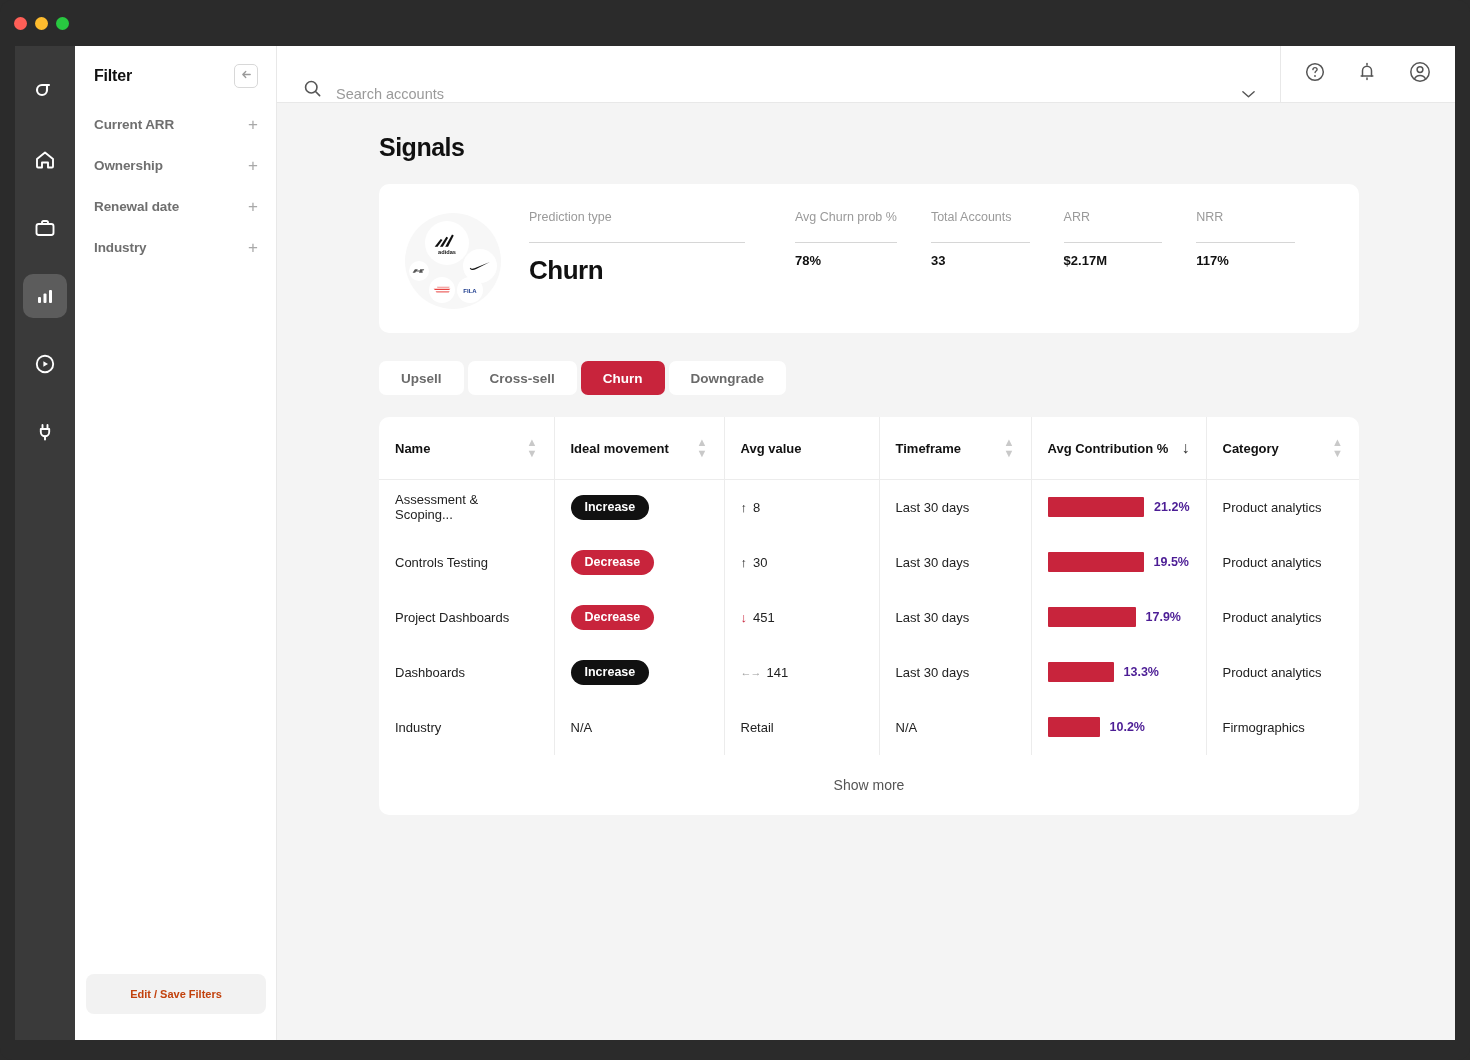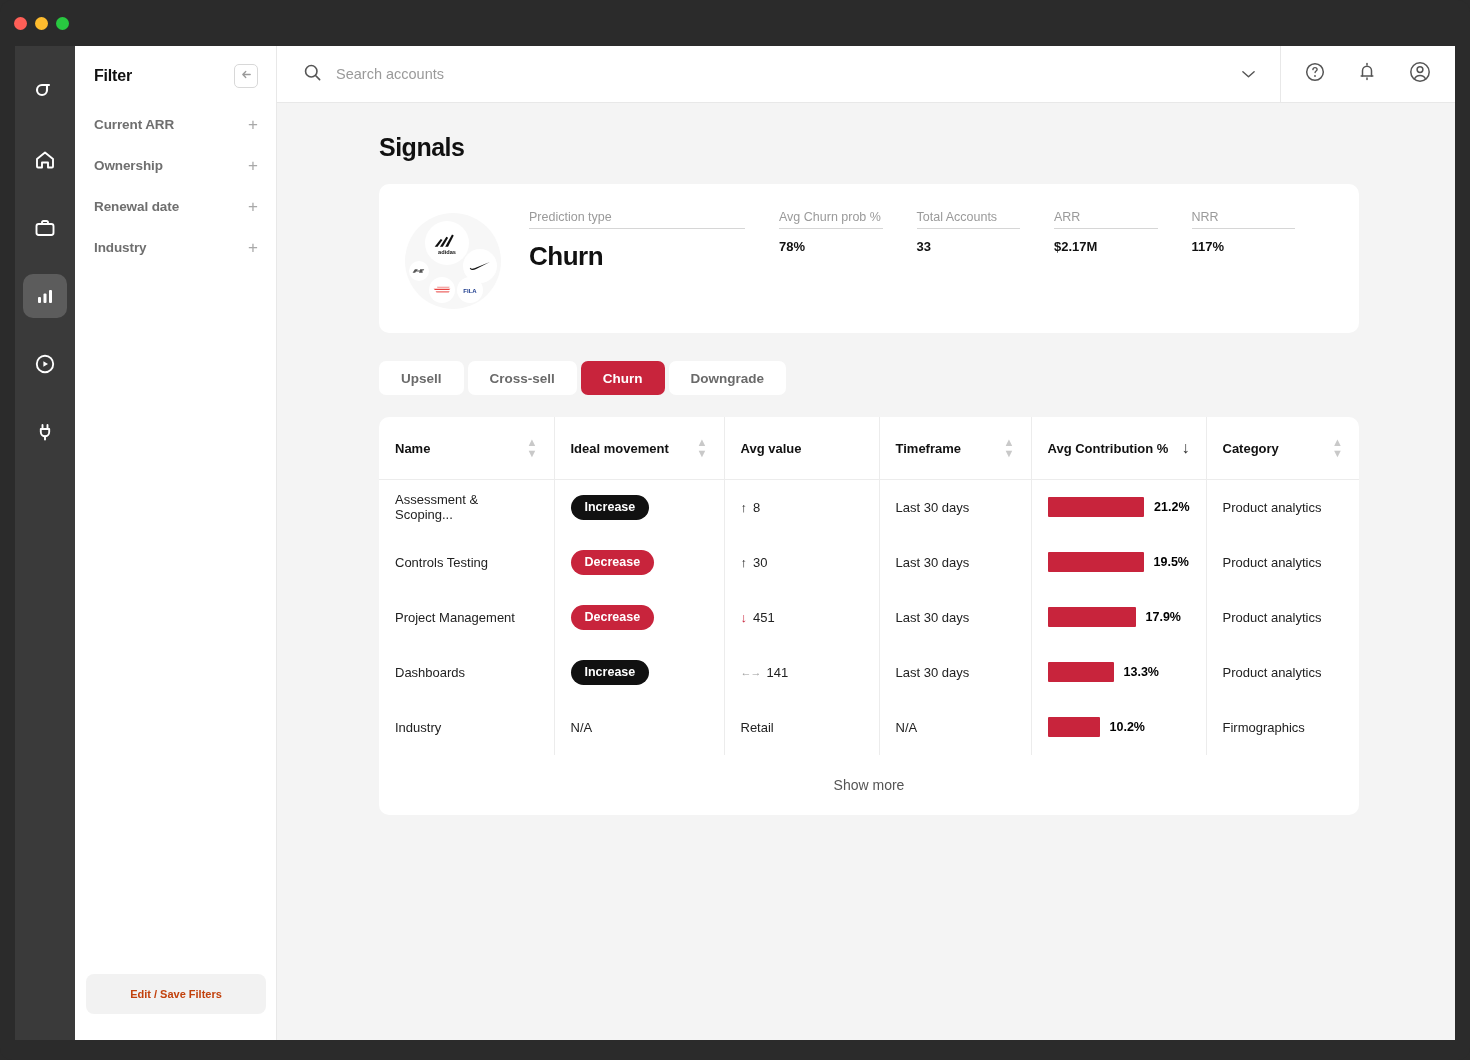--- a/index.html
+++ b/index.html
@@ -89,21 +89,21 @@
   .main { flex: 1; display: flex; flex-direction: column; min-width: 0; }
 
   
   .topbar {
     height: 57px; background: #fff;
     border-bottom: 1px solid #e8e8e8;
     display: flex; align-items: stretch;
     flex-shrink: 0;
   }
   .search-zone {
-    flex: 1; display: flex; align-items: center;
+    flex: 1; display: flex; align-items: flex-end;
     padding: 0 18px 0 26px; gap: 14px;
   }
   .search-input {
     flex: 1; border: none; outline: none;
     font-size: 14.5px; color: #3a3a3a;
     font-family: "Liberation Sans", sans-serif;
     background: transparent;
   }
   .search-input::placeholder { color: #9a9a9a; }
   .chev { color: #5a5a5a; font-size: 13px; padding-right: 6px; }
@@ -147,26 +147,26 @@
   .lb-nike   { width: 34px; height: 34px; left: 58px; top: 36px; }
   .lb-nb     { width: 20px; height: 20px; left: 4px;  top: 48px; }
   .lb-red    { width: 26px; height: 26px; left: 24px; top: 64px; }
   .lb-fila   { width: 26px; height: 26px; left: 52px; top: 64px; }
 
   .summary-fields { display: flex; gap: 0; flex: 1; }
   .field-col-main { width: 250px; flex-shrink: 0; }
   .field-grid {
     flex: 1; display: grid;
     grid-template-columns: repeat(4, 1fr);
-    row-gap: 22px; column-gap: 0;
+    row-gap: 22px; column-gap: 0; margin-left: 16px;
   }
   .field { padding-right: 34px; }
   .field-label {
     font-size: 12.5px; color: #9a9a9a;
-    padding-bottom: 4px; border-bottom: 1px solid #d6d6d6;
+    padding-bottom: 18px; border-bottom: 1px solid #d6d6d6;
     white-space: nowrap;
   }
   .field-value {
     font-size: 13px; font-weight: bold; color: #111;
     margin-top: 10px;
   }
   .field-value.big {
     font-size: 26px; letter-spacing: -0.5px; margin-top: 12px;
   }
 
@@ -219,21 +219,21 @@
   .pill.decrease { background: #c8243c; }
   .na { color: #222; font-size: 13px; }
 
   .val-cell { display: flex; align-items: center; gap: 6px; }
   .arrow-up { color: #111; font-size: 13px; }
   .arrow-down { color: #c8243c; font-size: 13px; }
   .arrow-flat { color: #9a9a9a; font-size: 11px; letter-spacing: -1px; }
 
   .contrib-cell { display: flex; align-items: center; gap: 10px; }
   .bar { height: 20px; background: #c8243c; border-radius: 1px; }
-  .bar-label { font-size: 12.5px; font-weight: bold; color: #000000; }
+  .bar-label { font-size: 12.5px; font-weight: bold; color: #4c1d95; }
 
   .show-more {
     height: 60px; display: flex; align-items: center; justify-content: center;
     font-size: 14px; color: #555; font-weight: normal;
   }
 </style>
 </head>
 <body>
 
 <div class="window">
@@ -554,21 +554,21 @@
                   <td>
                     <span class="contrib-cell">
                       <span class="bar" style="width:96px"></span>
                       <span class="bar-label">19.5%</span>
                     </span>
                   </td>
                   <td>Product analytics</td>
                 </tr>
 
                 <tr>
-                  <td>Project Management</td>
+                  <td>Project Dashboards</td>
                   <td>
                     <span class="pill decrease">Decrease</span>
                   </td>
                   <td>
                     <span class="val-cell">
                       <span class="arrow-down">↓</span>
                       <span>451</span>
                     </span>
                   </td>
                   <td>Last 30 days</td>

